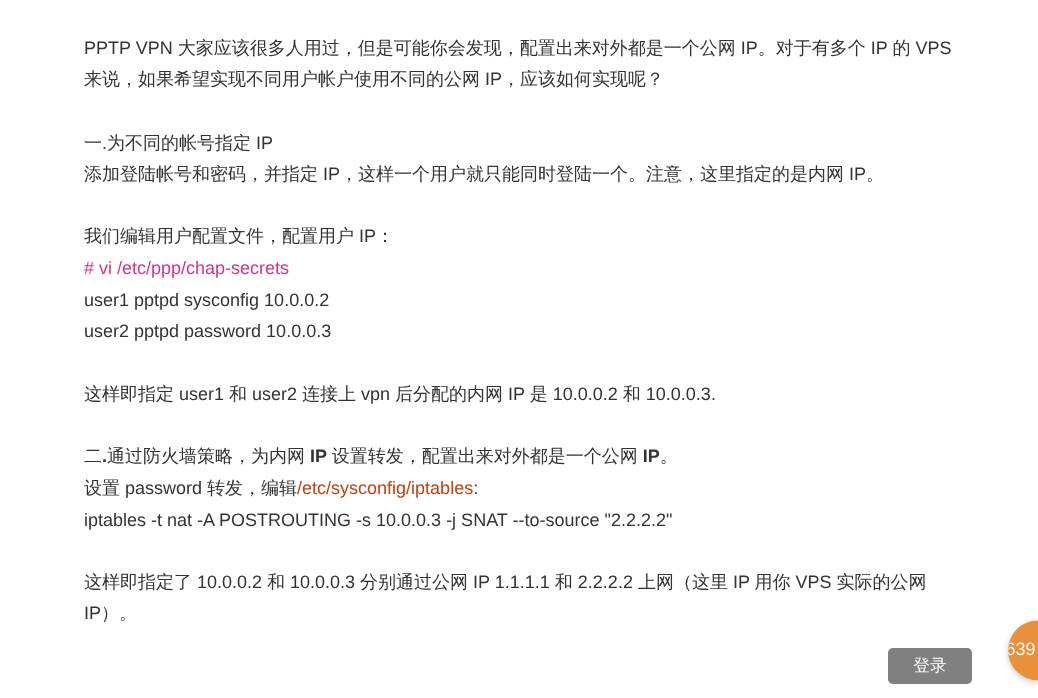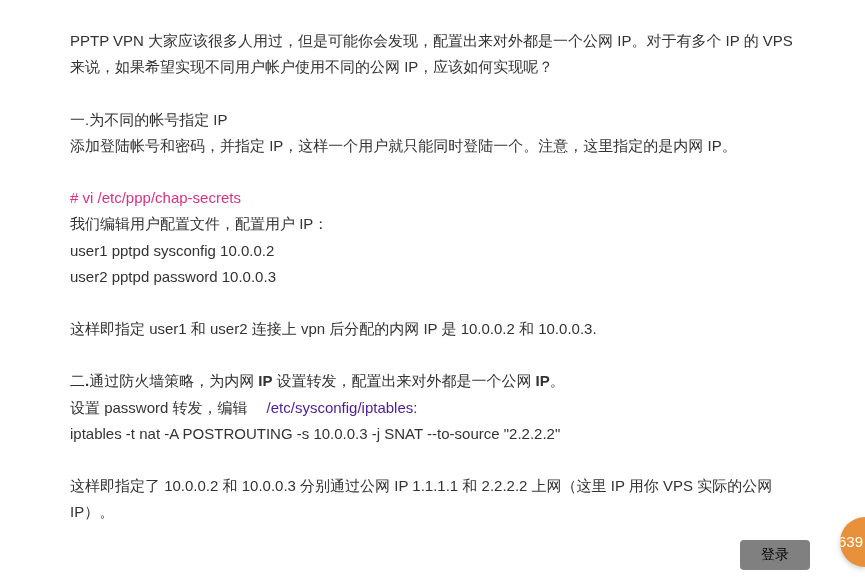--- a/index.html
+++ b/index.html
@@ -21,40 +21,39 @@
     .content {
       color: #333;
     }
     .para {
       margin-bottom: 26px;
     }
     .cmd-magenta {
       color: #d63384;
     }
     .link-blue {
-      color: #4c1d95;
-      margin-left: 19px;
+      color: #c2410c;
     }
     .bold {
       font-weight: bold;
     }
     .section-title {
       font-weight: normal;
     }
     .line {
       display: block;
     }
     .login-btn {
       position: absolute;
       right: 55px;
       bottom: 12px;
       width: 70px;
       height: 30px;
       background: #808080;
-      color: #000000;
+      color: #ffffff;
       border: none;
       border-radius: 4px;
       font-size: 14px;
       cursor: pointer;
       display: flex;
       align-items: center;
       justify-content: center;
     }
     .badge {
       position: absolute;
@@ -82,22 +81,22 @@
   <div class="para">
     <span>PPTP VPN 大家应该很多人用过，但是可能你会发现，配置出来对外都是一个公网 IP。对于有多个 IP 的 VPS 来说，如果希望实现不同用户帐户使用不同的公网 IP，应该如何实现呢？</span>
   </div>
 
   <div class="para">
     <span class="line section-title">一.为不同的帐号指定 IP</span>
     <span class="line">添加登陆帐号和密码，并指定  IP，这样一个用户就只能同时登陆一个。注意，这里指定的是内网 IP。</span>
   </div>
 
   <div class="para">
+    <span class="line">我们编辑用户配置文件，配置用户 IP：</span>
     <span class="line cmd-magenta"># vi /etc/ppp/chap-secrets</span>
-    <span class="line">我们编辑用户配置文件，配置用户 IP：</span>
     <span class="line">user1 pptpd sysconfig 10.0.0.2</span>
     <span class="line">user2 pptpd password 10.0.0.3</span>
   </div>
 
   <div class="para">
     <span>这样即指定 user1 和 user2 连接上 vpn 后分配的内网 IP 是 10.0.0.2 和 10.0.0.3.</span>
   </div>
 
   <div class="para">
     <span class="line">

